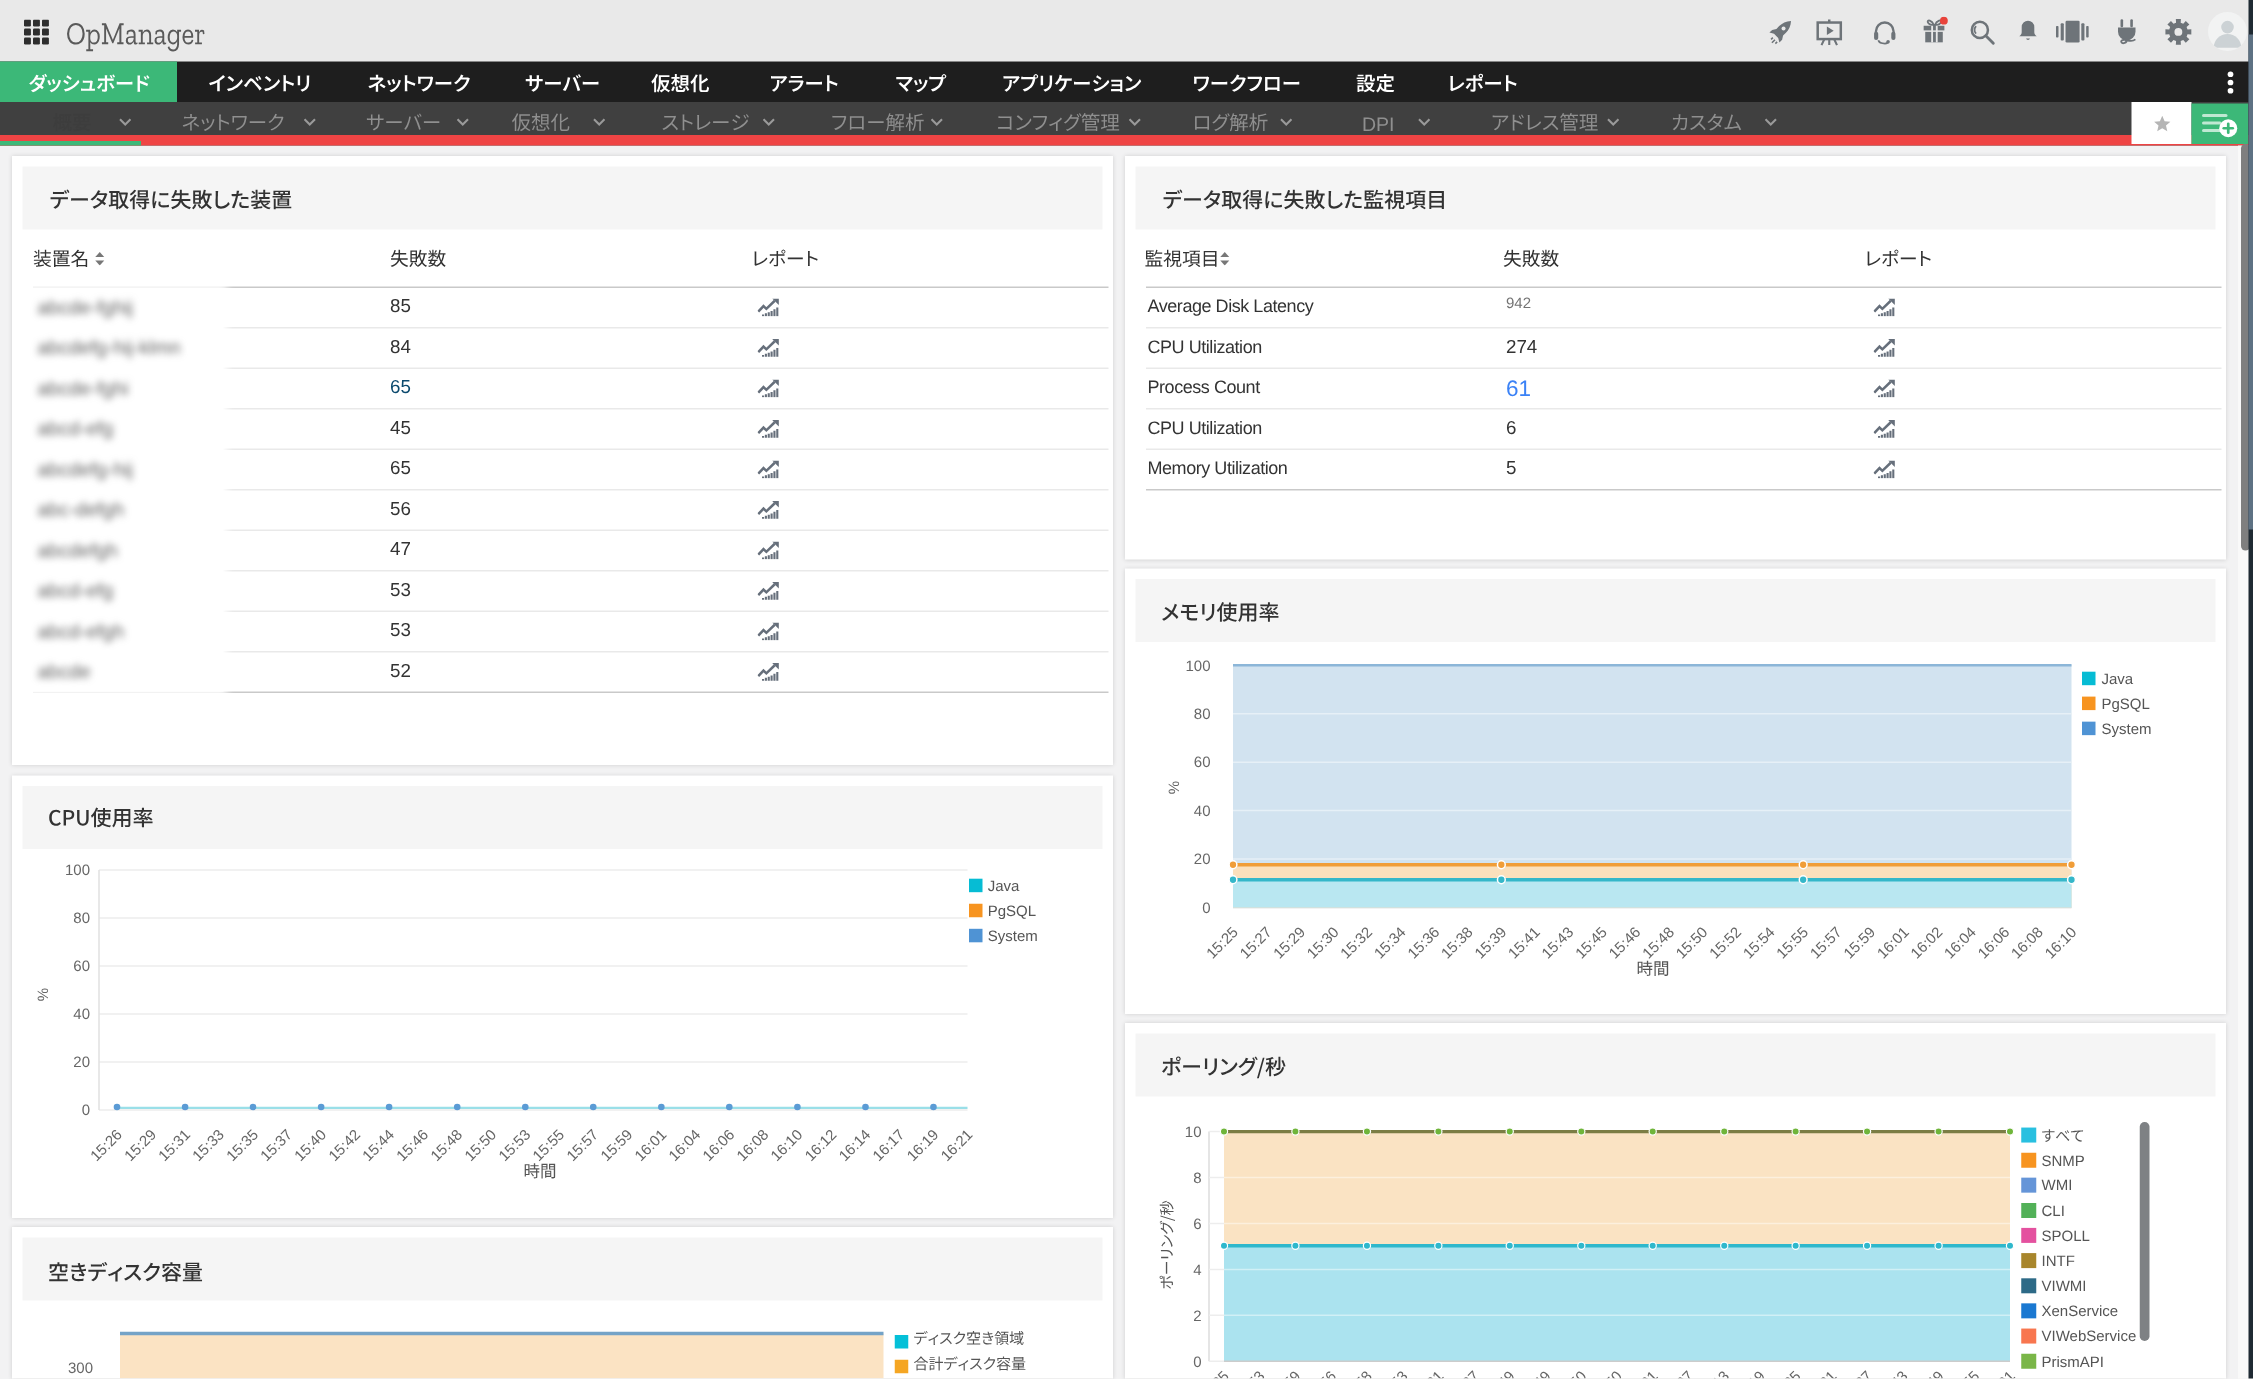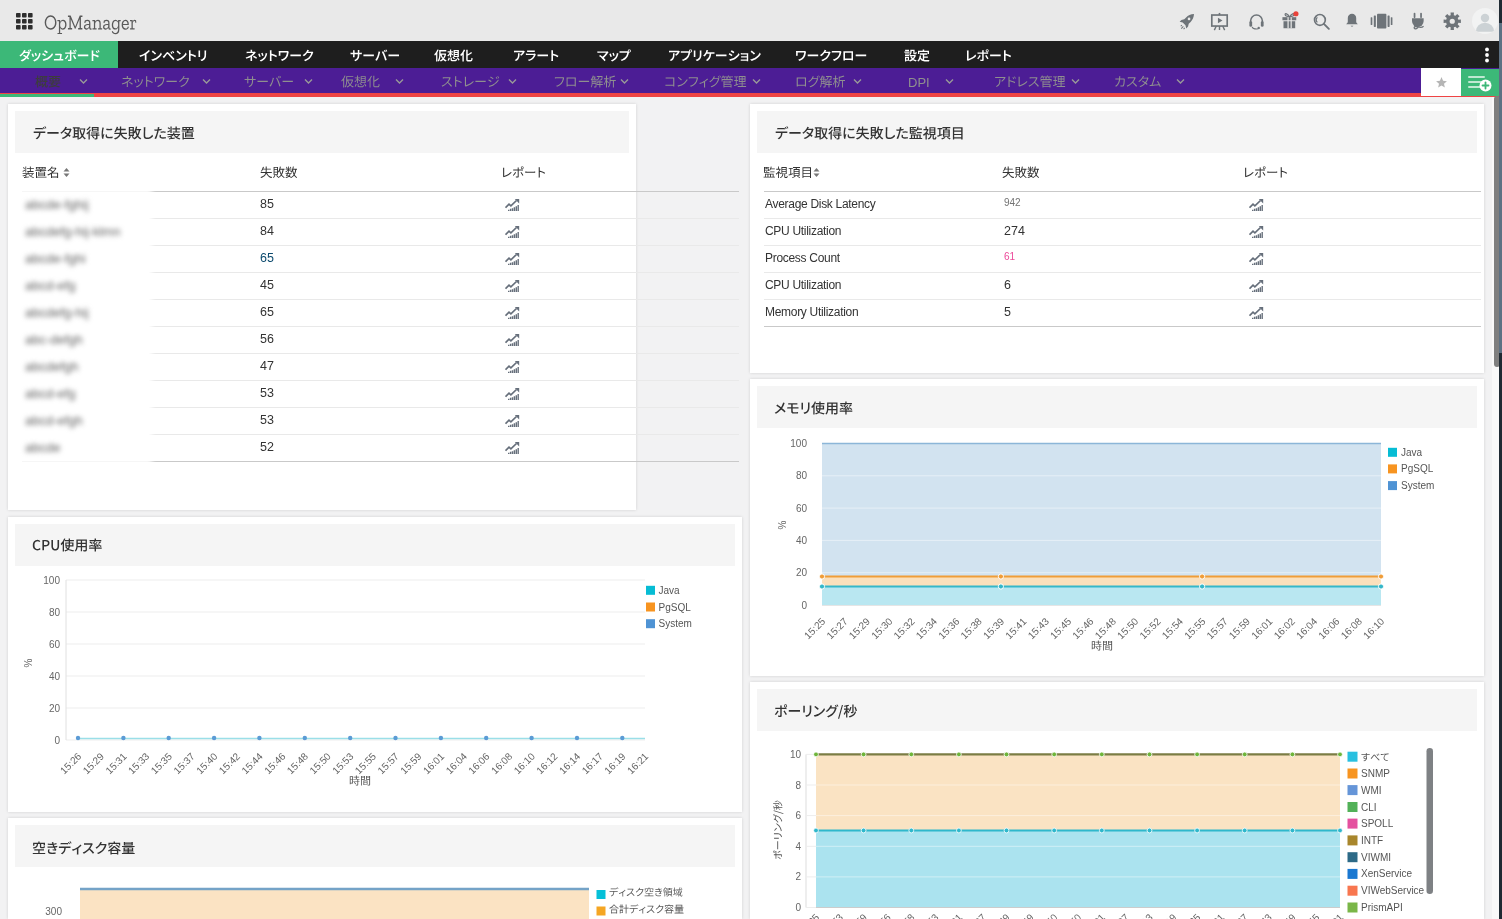--- a/index.html
+++ b/index.html
@@ -130,21 +130,21 @@
       </svg></div>
     <div style="position:absolute;left:964.6px;top:7.5px;line-height:0;"><svg width="46.8" height="13.0" viewBox="0 0 46.8 13.0" style="overflow:visible">
         <path transform="translate(0 11.4)" fill="#ffffff" d="M1.8 -0.5Q1.9 -0.7 2 -0.9Q2 -1.1 2 -1.3Q2 -1.5 2 -2Q2 -2.5 2 -3.2Q2 -3.9 2 -4.7Q2 -5.4 2 -6.2Q2 -6.9 2 -7.5Q2 -8.1 2 -8.4Q2 -8.7 2 -8.9Q1.9 -9.2 1.9 -9.4Q1.9 -9.7 1.9 -9.8H3.7Q3.6 -9.5 3.6 -9.1Q3.6 -8.8 3.6 -8.4Q3.6 -8.1 3.6 -7.7Q3.6 -7.2 3.6 -6.6Q3.6 -6 3.6 -5.4Q3.6 -4.8 3.6 -4.2Q3.6 -3.6 3.6 -3Q3.6 -2.5 3.6 -2.1Q3.6 -1.7 3.6 -1.5Q4.4 -1.7 5.3 -2.1Q6.3 -2.6 7.2 -3.1Q8.1 -3.7 8.9 -4.4Q9.7 -5.1 10.4 -5.8L11.2 -4.5Q9.9 -2.9 7.9 -1.8Q6 -0.6 3.6 0.1Q3.5 0.2 3.3 0.3Q3.1 0.3 2.9 0.5Z M21.5 -9.7Q21.5 -9.4 21.7 -9.2Q21.9 -9 22.2 -9Q22.5 -9 22.7 -9.2Q23 -9.4 23 -9.7Q23 -10 22.7 -10.2Q22.5 -10.5 22.2 -10.5Q21.9 -10.5 21.7 -10.2Q21.5 -10 21.5 -9.7ZM20.7 -9.7Q20.7 -10.1 20.9 -10.5Q21.1 -10.8 21.5 -11Q21.8 -11.2 22.2 -11.2Q22.6 -11.2 23 -11Q23.3 -10.8 23.5 -10.5Q23.7 -10.1 23.7 -9.7Q23.7 -9.3 23.5 -9Q23.3 -8.6 23 -8.4Q22.6 -8.2 22.2 -8.2Q21.8 -8.2 21.5 -8.4Q21.1 -8.6 20.9 -9Q20.7 -9.3 20.7 -9.7ZM18.8 -10.2Q18.8 -10.1 18.8 -9.9Q18.8 -9.7 18.7 -9.5Q18.7 -9.3 18.7 -9.1Q18.7 -8.7 18.7 -8.3Q18.7 -7.8 18.7 -7.4Q18.7 -6.9 18.7 -6.6Q18.7 -6.3 18.7 -5.8Q18.7 -5.3 18.7 -4.7Q18.7 -4.1 18.7 -3.5Q18.7 -2.9 18.7 -2.3Q18.7 -1.7 18.7 -1.2Q18.7 -0.7 18.7 -0.5Q18.7 0.1 18.4 0.4Q18.1 0.7 17.4 0.7Q17.1 0.7 16.8 0.7Q16.4 0.7 16.1 0.6Q15.7 0.6 15.4 0.6L15.3 -0.9Q15.7 -0.8 16.1 -0.7Q16.5 -0.7 16.7 -0.7Q17 -0.7 17.1 -0.8Q17.2 -0.9 17.2 -1.2Q17.2 -1.3 17.2 -1.7Q17.2 -2.1 17.2 -2.7Q17.2 -3.2 17.2 -3.8Q17.2 -4.5 17.2 -5Q17.2 -5.6 17.2 -6Q17.2 -6.4 17.2 -6.6Q17.2 -6.8 17.2 -7.2Q17.2 -7.7 17.2 -8.2Q17.2 -8.7 17.2 -9.1Q17.2 -9.4 17.2 -9.7Q17.1 -10 17.1 -10.2ZM12.6 -8.1Q12.9 -8.1 13.2 -8Q13.5 -8 13.8 -8Q14 -8 14.5 -8Q14.9 -8 15.6 -8Q16.3 -8 17 -8Q17.8 -8 18.6 -8Q19.4 -8 20 -8Q20.7 -8 21.2 -8Q21.7 -8 21.9 -8Q22.1 -8 22.5 -8Q22.8 -8 23.1 -8.1V-6.5Q22.8 -6.6 22.5 -6.6Q22.1 -6.6 21.9 -6.6Q21.7 -6.6 21.2 -6.6Q20.7 -6.6 20 -6.6Q19.4 -6.6 18.6 -6.6Q17.8 -6.6 17.1 -6.6Q16.3 -6.6 15.6 -6.6Q15 -6.6 14.5 -6.6Q14 -6.6 13.8 -6.6Q13.5 -6.6 13.2 -6.6Q12.9 -6.6 12.6 -6.5ZM15.8 -4.7Q15.6 -4.3 15.3 -3.8Q15 -3.3 14.6 -2.8Q14.3 -2.2 13.9 -1.8Q13.6 -1.4 13.3 -1.1L12.1 -1.9Q12.4 -2.3 12.7 -2.7Q13.1 -3.1 13.4 -3.5Q13.7 -4 14 -4.4Q14.3 -4.9 14.5 -5.3ZM21.4 -5.3Q21.6 -5 21.9 -4.6Q22.2 -4.2 22.5 -3.7Q22.9 -3.2 23.1 -2.7Q23.4 -2.3 23.6 -1.9L22.2 -1.2Q22 -1.6 21.8 -2.1Q21.5 -2.5 21.2 -3Q20.9 -3.5 20.6 -3.9Q20.3 -4.4 20.1 -4.7Z M25.1 -5.9Q25.3 -5.9 25.7 -5.9Q26 -5.9 26.4 -5.8Q26.8 -5.8 27.1 -5.8Q27.4 -5.8 27.9 -5.8Q28.4 -5.8 28.9 -5.8Q29.5 -5.8 30.1 -5.8Q30.8 -5.8 31.4 -5.8Q32 -5.8 32.5 -5.8Q33.1 -5.8 33.5 -5.8Q33.9 -5.8 34.2 -5.8Q34.6 -5.8 35 -5.9Q35.4 -5.9 35.7 -5.9V-4.1Q35.4 -4.1 35 -4.1Q34.6 -4.1 34.2 -4.1Q33.9 -4.1 33.5 -4.1Q33.1 -4.1 32.5 -4.1Q32 -4.1 31.4 -4.1Q30.7 -4.1 30.1 -4.1Q29.5 -4.1 28.9 -4.1Q28.4 -4.1 27.9 -4.1Q27.4 -4.1 27.1 -4.1Q26.6 -4.1 26 -4.1Q25.5 -4.1 25.1 -4.1Z M39 -1.2Q39 -1.4 39 -2Q39 -2.6 39 -3.3Q39 -4.1 39 -4.9Q39 -5.7 39 -6.5Q39 -7.3 39 -7.9Q39 -8.4 39 -8.7Q39 -9 39 -9.5Q39 -9.9 38.9 -10.2H40.7Q40.7 -9.9 40.6 -9.5Q40.6 -9.1 40.6 -8.7Q40.6 -8.3 40.6 -7.7Q40.6 -7 40.6 -6.3Q40.6 -5.5 40.6 -4.7Q40.6 -3.9 40.6 -3.2Q40.6 -2.5 40.6 -2Q40.6 -1.4 40.6 -1.2Q40.6 -1 40.6 -0.7Q40.6 -0.4 40.7 -0.1Q40.7 0.3 40.7 0.5H38.9Q39 0.2 39 -0.3Q39 -0.8 39 -1.2ZM40.3 -6.8Q40.9 -6.7 41.7 -6.4Q42.5 -6.1 43.3 -5.8Q44.1 -5.5 44.9 -5.2Q45.6 -4.9 46.1 -4.7L45.4 -3.1Q44.9 -3.4 44.2 -3.7Q43.5 -4 42.8 -4.3Q42.1 -4.5 41.5 -4.8Q40.8 -5 40.3 -5.2Z"></path>
       </svg></div>
     <svg class="abs" style="left:1484px;top:6px" width="6" height="16" viewBox="0 0 6 16">
       <circle cx="3" cy="2.5" r="1.9" fill="#fff"></circle>
       <circle cx="3" cy="8" r="1.9" fill="#fff"></circle>
       <circle cx="3" cy="13.5" r="1.9" fill="#fff"></circle>
     </svg>
   </div>
-<div class="abs" style="left:0;top:68px;width:1502px;height:29px;background:#4c1d95;border-bottom:4px solid #ef4444">
+<div class="abs" style="left:0;top:68px;width:1502px;height:29px;background:#404040;border-bottom:7px solid #ef4444">
     <div style="position:absolute;left:35.0px;top:7.0px;line-height:0;"><svg width="26.0" height="13.0" viewBox="0 0 26.0 13.0" style="overflow:visible">
         <path transform="translate(0 11.4)" fill="#3d3d3d" d="M8.2 -10.3H12.4V-9.2H8.2ZM8.1 -5.6H12.5V-4.5H8.1ZM8.7 -10H9.6V-5.1H8.7ZM5 -8H7.4V-7H5ZM6.4 -3.7 7.4 -4Q7.6 -3.5 7.8 -3Q8.1 -2.4 8.2 -1.9Q8.4 -1.4 8.5 -1L7.5 -0.6Q7.4 -1 7.3 -1.5Q7.1 -2.1 6.9 -2.6Q6.6 -3.2 6.4 -3.7ZM5 -10.3H7.9V-4.6H5V-5.6H6.9V-9.3H5ZM3.8 -1.2Q4.5 -1.5 5.5 -1.8Q6.5 -2.1 7.6 -2.4L7.7 -1.5Q6.8 -1.1 5.9 -0.8Q5 -0.4 4.2 -0.1ZM4.6 -10.3H5.6V-1.2L4.6 -1ZM0.6 -8.3H4.3V-7.2H0.6ZM2.1 -11H3.2V1.1H2.1ZM2.1 -7.5 2.8 -7.3Q2.7 -6.5 2.5 -5.7Q2.3 -4.8 2.1 -4Q1.8 -3.2 1.5 -2.5Q1.2 -1.8 0.9 -1.3Q0.8 -1.5 0.6 -1.8Q0.4 -2.1 0.3 -2.3Q0.6 -2.8 0.9 -3.4Q1.1 -4 1.4 -4.7Q1.6 -5.4 1.8 -6.1Q2 -6.9 2.1 -7.5ZM3.2 -6.2Q3.3 -6.1 3.5 -5.9Q3.7 -5.7 4 -5.4Q4.2 -5.1 4.4 -4.9Q4.6 -4.7 4.7 -4.6L4 -3.5Q3.9 -3.7 3.7 -4Q3.6 -4.3 3.4 -4.6Q3.2 -4.9 3 -5.2Q2.8 -5.5 2.7 -5.6ZM10.5 -9.7H11.5V-8.1Q11.5 -7.3 11.4 -6.4Q11.4 -5.5 11.2 -4.5Q10.9 -3.6 10.5 -2.6Q10 -1.6 9.3 -0.7Q8.5 0.3 7.4 1.1Q7.3 1 7.1 0.8Q7 0.7 6.8 0.6Q6.7 0.4 6.6 0.3Q7.7 -0.4 8.4 -1.3Q9.1 -2.1 9.5 -3Q10 -3.9 10.2 -4.8Q10.4 -5.7 10.4 -6.6Q10.5 -7.4 10.5 -8.1ZM10.1 -4.3H11.1V-0.3Q11.1 -0.3 11.1 -0.2Q11.1 -0.1 11.1 -0.1Q11.2 -0 11.3 -0Q11.4 -0 11.4 -0Q11.5 -0 11.6 -0Q11.6 -0 11.7 -0.1Q11.8 -0.1 11.8 -0.1Q11.8 -0.1 11.8 -0.2Q11.9 -0.3 11.9 -0.4Q11.9 -0.6 11.9 -1Q11.9 -1.3 11.9 -1.8Q12.1 -1.7 12.3 -1.6Q12.5 -1.4 12.7 -1.4Q12.7 -0.9 12.7 -0.4Q12.6 0.1 12.6 0.3Q12.5 0.6 12.2 0.8Q12 1 11.6 1Q11.5 1 11.3 1Q11.1 1 11 1Q10.8 1 10.6 0.9Q10.4 0.9 10.3 0.7Q10.2 0.6 10.1 0.4Q10.1 0.2 10.1 -0.3Z M13.6 -3.9H25.4V-2.9H13.6ZM13.8 -10.5H25.1V-9.4H13.8ZM18 -5.2 19.2 -4.9Q18.8 -4.2 18.3 -3.5Q17.8 -2.7 17.3 -2Q16.8 -1.3 16.4 -0.8L15.2 -1.2Q15.6 -1.7 16.1 -2.4Q16.6 -3.1 17.1 -3.8Q17.6 -4.6 18 -5.2ZM21.8 -3.5 23 -3.2Q22.6 -2.1 21.8 -1.3Q21.1 -0.6 20 -0.1Q18.9 0.4 17.5 0.7Q16.1 1 14.2 1.1Q14.2 0.8 14.1 0.5Q13.9 0.2 13.8 0Q16 -0.1 17.7 -0.4Q19.3 -0.8 20.3 -1.5Q21.3 -2.3 21.8 -3.5ZM16 -1.2 16.6 -2.1Q18.2 -1.8 19.7 -1.4Q21.3 -1 22.7 -0.6Q24 -0.2 25 0.1L24.3 1.1Q23.3 0.7 22 0.3Q20.7 -0.1 19.1 -0.5Q17.6 -0.9 16 -1.2ZM17.3 -10H18.5V-5.5H17.3ZM20.3 -10H21.5V-5.5H20.3ZM15.6 -7.4V-5.9H23.4V-7.4ZM14.5 -8.4H24.6V-4.9H14.5Z"></path>
       </svg></div>
     <div style="position:absolute;left:120.6px;top:7.0px;line-height:0;"><svg width="68.7" height="13.0" viewBox="0 0 68.7 13.0" style="overflow:visible">
         <path transform="translate(0 11.4)" fill="#8f8f8f" d="M6.9 -10.4Q6.9 -10.2 6.9 -9.9Q6.9 -9.5 6.9 -9.3Q6.9 -9.1 6.9 -8.9Q6.9 -8.6 6.9 -8.4Q6.9 -8.1 6.9 -8H5.8Q5.8 -8.1 5.8 -8.4Q5.8 -8.6 5.8 -8.8Q5.8 -9.1 5.8 -9.3Q5.8 -9.5 5.8 -9.9Q5.8 -10.2 5.7 -10.4ZM10.5 -7.9Q10.3 -7.7 10.1 -7.5Q9.9 -7.3 9.8 -7.1Q9.4 -6.7 9 -6.2Q8.5 -5.7 7.9 -5.2Q7.4 -4.7 6.7 -4.3Q6 -3.8 5.2 -3.4Q4.4 -3 3.5 -2.6Q2.5 -2.3 1.4 -1.9L0.8 -2.9Q2.6 -3.3 3.9 -3.9Q5.2 -4.5 6 -5.1Q6.6 -5.5 7.1 -5.9Q7.7 -6.3 8.1 -6.7Q8.5 -7.2 8.7 -7.5Q8.5 -7.5 8.1 -7.5Q7.7 -7.5 7.1 -7.5Q6.6 -7.5 6 -7.5Q5.4 -7.5 4.8 -7.5Q4.2 -7.5 3.8 -7.5Q3.4 -7.5 3.3 -7.5Q3.1 -7.5 2.8 -7.5Q2.5 -7.4 2.2 -7.4Q1.9 -7.4 1.7 -7.4V-8.5Q2 -8.5 2.5 -8.5Q2.9 -8.4 3.3 -8.4Q3.4 -8.4 3.8 -8.4Q4.3 -8.4 4.8 -8.4Q5.4 -8.4 6.1 -8.4Q6.7 -8.4 7.3 -8.4Q7.9 -8.4 8.4 -8.4Q8.8 -8.4 9 -8.4Q9.2 -8.4 9.5 -8.5Q9.7 -8.5 9.8 -8.5ZM6.8 -4.9Q6.8 -4.5 6.8 -4Q6.8 -3.4 6.8 -2.9Q6.8 -2.3 6.8 -1.8Q6.8 -1.3 6.8 -0.9Q6.8 -0.7 6.8 -0.4Q6.8 -0.1 6.9 0.1Q6.9 0.4 6.9 0.6H5.7Q5.7 0.4 5.8 0.1Q5.8 -0.1 5.8 -0.4Q5.8 -0.7 5.8 -0.9Q5.8 -1.3 5.8 -1.7Q5.8 -2.2 5.8 -2.7Q5.8 -3.2 5.8 -3.7Q5.8 -4.1 5.8 -4.4ZM11.1 -1.7Q10.6 -2.2 10.1 -2.5Q9.6 -2.8 9.1 -3.1Q8.6 -3.4 8 -3.7L8.7 -4.5Q9.3 -4.2 9.8 -3.9Q10.2 -3.6 10.7 -3.3Q11.2 -3 11.8 -2.6Z M17.3 -7.5Q17.4 -7.3 17.6 -6.9Q17.7 -6.5 17.9 -6.1Q18 -5.7 18.1 -5.3Q18.3 -4.9 18.3 -4.7L17.4 -4.3Q17.3 -4.6 17.2 -4.9Q17.1 -5.3 16.9 -5.8Q16.8 -6.2 16.6 -6.6Q16.5 -6.9 16.4 -7.2ZM22 -6.8Q22 -6.6 21.9 -6.4Q21.9 -6.2 21.8 -6.1Q21.6 -5 21.1 -4Q20.7 -3 20 -2.1Q19.1 -1 18 -0.2Q16.8 0.6 15.7 1L14.9 0.1Q15.6 -0.1 16.4 -0.5Q17.2 -0.9 17.9 -1.5Q18.6 -2 19.1 -2.7Q19.6 -3.2 19.9 -3.9Q20.3 -4.7 20.6 -5.5Q20.8 -6.3 20.9 -7.1ZM14.3 -6.8Q14.4 -6.6 14.6 -6.2Q14.7 -5.9 14.9 -5.4Q15.1 -5 15.2 -4.6Q15.4 -4.2 15.5 -3.9L14.5 -3.5Q14.4 -3.8 14.3 -4.2Q14.1 -4.6 13.9 -5.1Q13.8 -5.5 13.6 -5.9Q13.4 -6.3 13.3 -6.5Z M25.1 -1.1Q25.1 -1.3 25.1 -1.9Q25.1 -2.4 25.1 -3.2Q25.1 -3.9 25.1 -4.8Q25.1 -5.6 25.1 -6.4Q25.1 -7.2 25.1 -7.8Q25.1 -8.4 25.1 -8.7Q25.1 -9 25.1 -9.4Q25.1 -9.8 25 -10.1H26.3Q26.3 -9.8 26.3 -9.4Q26.2 -9 26.2 -8.7Q26.2 -8.2 26.2 -7.5Q26.2 -6.8 26.2 -6Q26.2 -5.2 26.2 -4.4Q26.2 -3.6 26.2 -2.9Q26.2 -2.3 26.2 -1.8Q26.2 -1.3 26.2 -1.1Q26.2 -0.9 26.2 -0.7Q26.2 -0.4 26.3 -0.1Q26.3 0.2 26.3 0.4H25.1Q25.1 0.1 25.1 -0.4Q25.1 -0.8 25.1 -1.1ZM26 -6.7Q26.6 -6.5 27.4 -6.2Q28.2 -5.9 29 -5.6Q29.8 -5.3 30.5 -5Q31.2 -4.7 31.8 -4.4L31.3 -3.3Q30.8 -3.6 30.1 -4Q29.4 -4.3 28.6 -4.6Q27.9 -4.9 27.2 -5.1Q26.5 -5.3 26 -5.5Z M43.6 -8.7Q43.6 -8.6 43.5 -8.5Q43.5 -8.4 43.5 -8.2Q43.4 -8.1 43.4 -8.1Q43.3 -7.3 43.1 -6.5Q43 -5.6 42.7 -4.8Q42.4 -3.9 42 -3.2Q41.2 -2 39.9 -1Q38.6 -0.1 37 0.5L36.2 -0.4Q37.1 -0.7 38 -1.2Q38.9 -1.6 39.7 -2.3Q40.5 -2.9 41 -3.7Q41.4 -4.3 41.6 -5Q41.9 -5.8 42 -6.5Q42.2 -7.3 42.2 -8.1Q42.1 -8.1 41.7 -8.1Q41.2 -8.1 40.6 -8.1Q40.1 -8.1 39.4 -8.1Q38.7 -8.1 38 -8.1Q37.4 -8.1 36.8 -8.1Q36.1 -8.1 35.7 -8.1Q35.2 -8.1 35 -8.1Q35 -8 35 -7.7Q35 -7.5 35 -7.1Q35 -6.8 35 -6.5Q35 -6.1 35 -5.9Q35 -5.6 35 -5.5Q35 -5.4 35.1 -5.1Q35.1 -4.9 35.1 -4.7H33.9Q33.9 -4.9 33.9 -5.1Q34 -5.3 34 -5.5Q34 -5.7 34 -6Q34 -6.4 34 -6.8Q34 -7.3 34 -7.7Q34 -8.1 34 -8.3Q34 -8.5 33.9 -8.7Q33.9 -8.9 33.9 -9.1Q34.2 -9.1 34.5 -9.1Q34.9 -9.1 35.3 -9.1Q35.4 -9.1 35.8 -9.1Q36.1 -9.1 36.7 -9.1Q37.2 -9.1 37.9 -9.1Q38.5 -9.1 39.2 -9.1Q39.8 -9.1 40.4 -9.1Q41 -9.1 41.4 -9.1Q41.8 -9.1 42 -9.1Q42.2 -9.1 42.4 -9.1Q42.6 -9.1 42.8 -9.2Z M45.5 -5.6Q45.7 -5.6 46 -5.6Q46.3 -5.6 46.6 -5.6Q47 -5.6 47.3 -5.6Q47.5 -5.6 48 -5.6Q48.4 -5.6 49 -5.6Q49.6 -5.6 50.2 -5.6Q50.9 -5.6 51.5 -5.6Q52.2 -5.6 52.8 -5.6Q53.4 -5.6 53.8 -5.6Q54.2 -5.6 54.4 -5.6Q54.9 -5.6 55.3 -5.6Q55.6 -5.6 55.8 -5.6V-4.4Q55.6 -4.4 55.3 -4.4Q54.9 -4.4 54.4 -4.4Q54.2 -4.4 53.8 -4.4Q53.4 -4.4 52.8 -4.4Q52.2 -4.4 51.5 -4.4Q50.9 -4.4 50.2 -4.4Q49.6 -4.4 49 -4.4Q48.4 -4.4 48 -4.4Q47.5 -4.4 47.3 -4.4Q46.8 -4.4 46.3 -4.4Q45.8 -4.4 45.5 -4.4Z M68 -8.1Q67.9 -8 67.9 -7.8Q67.8 -7.6 67.7 -7.4Q67.6 -6.8 67.2 -6Q66.9 -5.2 66.5 -4.5Q66 -3.7 65.4 -3Q64.5 -1.9 63.3 -1Q62.1 -0.1 60.2 0.6L59.3 -0.3Q60.5 -0.6 61.4 -1.1Q62.4 -1.6 63.2 -2.2Q63.9 -2.8 64.5 -3.5Q65 -4.1 65.4 -4.9Q65.8 -5.6 66.1 -6.3Q66.4 -7 66.6 -7.6H61.8L62.2 -8.5Q62.3 -8.5 62.8 -8.5Q63.2 -8.5 63.7 -8.5Q64.3 -8.5 64.8 -8.5Q65.4 -8.5 65.8 -8.5Q66.2 -8.5 66.3 -8.5Q66.6 -8.5 66.8 -8.6Q67 -8.6 67.2 -8.7ZM63.7 -10.1Q63.5 -9.8 63.4 -9.5Q63.2 -9.3 63.1 -9.1Q62.7 -8.4 62.1 -7.5Q61.5 -6.7 60.7 -5.9Q59.9 -5.1 58.9 -4.4L58 -5.1Q58.8 -5.6 59.5 -6.1Q60.2 -6.7 60.7 -7.3Q61.2 -7.9 61.5 -8.5Q61.9 -9 62.1 -9.5Q62.2 -9.6 62.3 -9.9Q62.4 -10.2 62.5 -10.5Z"></path>
       </svg></div>
     <div style="position:absolute;left:243.9px;top:7.0px;line-height:0;"><svg width="50.2" height="13.0" viewBox="0 0 50.2 13.0" style="overflow:visible">
         <path transform="translate(0 11.4)" fill="#8f8f8f" d="M9.1 -6Q9.1 -4.7 8.9 -3.7Q8.7 -2.7 8.3 -1.9Q7.9 -1.1 7.2 -0.5Q6.5 0.1 5.3 0.6L4.5 -0.2Q5.4 -0.6 6 -1Q6.7 -1.4 7.1 -2Q7.6 -2.7 7.8 -3.6Q8 -4.5 8 -5.9V-9Q8 -9.4 8 -9.7Q8 -10 8 -10.1H9.1Q9.1 -10 9.1 -9.7Q9.1 -9.4 9.1 -9ZM4.4 -10Q4.4 -9.9 4.3 -9.7Q4.3 -9.4 4.3 -9.1V-4.3Q4.3 -4.1 4.3 -3.8Q4.3 -3.6 4.4 -3.4Q4.4 -3.2 4.4 -3.1H3.2Q3.2 -3.2 3.2 -3.4Q3.3 -3.6 3.3 -3.8Q3.3 -4.1 3.3 -4.3V-9.1Q3.3 -9.3 3.3 -9.6Q3.3 -9.8 3.2 -10ZM0.6 -7.5Q0.6 -7.5 0.8 -7.5Q1 -7.5 1.3 -7.4Q1.6 -7.4 1.9 -7.4H10.5Q10.9 -7.4 11.2 -7.4Q11.5 -7.5 11.7 -7.5V-6.4Q11.6 -6.4 11.3 -6.4Q10.9 -6.4 10.5 -6.4H1.9Q1.6 -6.4 1.3 -6.4Q1.1 -6.4 0.9 -6.4Q0.7 -6.4 0.6 -6.4Z M13.5 -5.6Q13.7 -5.6 14 -5.6Q14.3 -5.6 14.6 -5.6Q14.9 -5.6 15.3 -5.6Q15.5 -5.6 15.9 -5.6Q16.4 -5.6 17 -5.6Q17.5 -5.6 18.2 -5.6Q18.9 -5.6 19.5 -5.6Q20.2 -5.6 20.8 -5.6Q21.4 -5.6 21.8 -5.6Q22.2 -5.6 22.4 -5.6Q22.9 -5.6 23.3 -5.6Q23.6 -5.6 23.8 -5.6V-4.4Q23.6 -4.4 23.3 -4.4Q22.9 -4.4 22.4 -4.4Q22.2 -4.4 21.8 -4.4Q21.3 -4.4 20.8 -4.4Q20.2 -4.4 19.5 -4.4Q18.9 -4.4 18.2 -4.4Q17.6 -4.4 17 -4.4Q16.4 -4.4 15.9 -4.4Q15.5 -4.4 15.3 -4.4Q14.8 -4.4 14.3 -4.4Q13.8 -4.4 13.5 -4.4Z M34.6 -10.1Q34.8 -9.9 35 -9.6Q35.2 -9.3 35.4 -8.9Q35.5 -8.6 35.7 -8.4L35 -8Q34.8 -8.4 34.5 -8.9Q34.2 -9.5 33.9 -9.8ZM36 -10.7Q36.2 -10.4 36.4 -10.1Q36.6 -9.8 36.8 -9.4Q37 -9.1 37.1 -8.9L36.4 -8.6Q36.2 -9 35.9 -9.5Q35.6 -10 35.4 -10.4ZM27.5 -3.9Q27.7 -4.4 27.9 -5Q28.1 -5.6 28.3 -6.3Q28.5 -6.9 28.6 -7.5Q28.7 -8.2 28.8 -8.7L29.9 -8.5Q29.9 -8.3 29.8 -8.2Q29.8 -8 29.8 -7.9Q29.7 -7.7 29.7 -7.5Q29.6 -7.2 29.5 -6.8Q29.4 -6.3 29.2 -5.7Q29.1 -5.1 28.9 -4.6Q28.7 -4 28.5 -3.5Q28.3 -2.9 28 -2.3Q27.7 -1.6 27.3 -1Q27 -0.4 26.6 0.1L25.5 -0.4Q26.1 -1.2 26.6 -2.1Q27.2 -3.1 27.5 -3.9ZM33.9 -4.4Q33.7 -4.9 33.5 -5.5Q33.2 -6 33 -6.6Q32.7 -7.2 32.5 -7.7Q32.2 -8.2 32 -8.5L33.1 -8.9Q33.3 -8.5 33.5 -8Q33.7 -7.5 34 -7Q34.3 -6.4 34.5 -5.8Q34.8 -5.3 35 -4.8Q35.2 -4.3 35.4 -3.7Q35.6 -3.1 35.8 -2.5Q36 -1.9 36.2 -1.3Q36.4 -0.7 36.5 -0.3L35.4 0.1Q35.2 -0.6 35 -1.4Q34.7 -2.1 34.4 -2.9Q34.2 -3.7 33.9 -4.4Z M38.6 -5.6Q38.8 -5.6 39.1 -5.6Q39.4 -5.6 39.7 -5.6Q40 -5.6 40.4 -5.6Q40.6 -5.6 41 -5.6Q41.5 -5.6 42.1 -5.6Q42.6 -5.6 43.3 -5.6Q44 -5.6 44.6 -5.6Q45.3 -5.6 45.9 -5.6Q46.4 -5.6 46.9 -5.6Q47.3 -5.6 47.5 -5.6Q48 -5.6 48.4 -5.6Q48.7 -5.6 48.9 -5.6V-4.4Q48.7 -4.4 48.3 -4.4Q48 -4.4 47.5 -4.4Q47.3 -4.4 46.9 -4.4Q46.4 -4.4 45.9 -4.4Q45.3 -4.4 44.6 -4.4Q44 -4.4 43.3 -4.4Q42.6 -4.4 42.1 -4.4Q41.5 -4.4 41 -4.4Q40.6 -4.4 40.4 -4.4Q39.9 -4.4 39.4 -4.4Q38.9 -4.4 38.6 -4.4Z"></path>
       </svg></div>
     <div style="position:absolute;left:340.5px;top:7.0px;line-height:0;"><svg width="39.0" height="13.0" viewBox="0 0 39.0 13.0" style="overflow:visible">
@@ -219,21 +219,21 @@
           <line x1="17.5" y1="8.5" x2="17.5" y2="14.5"></line>
         </g>
       </svg>
     </div>
     <div class="abs" style="left:0;top:26px;width:94px;height:3px;background:#3cb878"></div>
   </div>
 <div class="abs" style="left:1492px;top:97px;width:10px;height:822px;background:#f9f9f9"></div>
 <div class="abs" style="left:1493.5px;top:96px;width:6px;height:271px;border-radius:3px;background:#7f7f7f"></div>
 <div class="abs" style="left:1499.3px;top:0;width:2.7px;height:919px;background:#1f2a33"></div>
 <div class="abs" style="left:1499.3px;top:23px;width:2.7px;height:330px;background:#5d7183"></div>
-<div class="card" style="left:8px;top:104px;width:628px;height:406px">
+<div class="card" style="left:8px;top:104px;width:734px;height:406px">
     <div class="band"></div>
     <div style="position:absolute;left:25.0px;top:22.0px;line-height:0;"><svg width="161.8" height="14.0" viewBox="0 0 161.8 14.0" style="overflow:visible">
         <path transform="translate(0 12.3)" fill="#333333" d="M2.3 -10.4Q2.6 -10.3 3 -10.3Q3.3 -10.3 3.7 -10.3Q3.9 -10.3 4.4 -10.3Q4.9 -10.3 5.5 -10.3Q6.1 -10.3 6.7 -10.3Q7.2 -10.3 7.7 -10.3Q8.2 -10.3 8.4 -10.3Q8.7 -10.3 9.1 -10.3Q9.5 -10.3 9.8 -10.4V-8.9Q9.5 -9 9.1 -9Q8.7 -9 8.4 -9Q8.2 -9 7.7 -9Q7.2 -9 6.7 -9Q6.1 -9 5.5 -9Q4.9 -9 4.4 -9Q3.9 -9 3.7 -9Q3.3 -9 3 -9Q2.6 -9 2.3 -8.9ZM0.7 -6.8Q1 -6.8 1.3 -6.8Q1.6 -6.8 1.9 -6.8Q2.1 -6.8 2.7 -6.8Q3.2 -6.8 4 -6.8Q4.8 -6.8 5.7 -6.8Q6.5 -6.8 7.4 -6.8Q8.3 -6.8 9.1 -6.8Q9.9 -6.8 10.4 -6.8Q10.9 -6.8 11.1 -6.8Q11.3 -6.8 11.7 -6.8Q12 -6.8 12.3 -6.8V-5.4Q12 -5.4 11.7 -5.4Q11.4 -5.4 11.1 -5.4Q10.9 -5.4 10.4 -5.4Q9.9 -5.4 9.1 -5.4Q8.3 -5.4 7.4 -5.4Q6.5 -5.4 5.7 -5.4Q4.8 -5.4 4 -5.4Q3.2 -5.4 2.7 -5.4Q2.1 -5.4 1.9 -5.4Q1.6 -5.4 1.3 -5.4Q1 -5.4 0.7 -5.4ZM7.5 -6.1Q7.5 -4.8 7.3 -3.7Q7.1 -2.6 6.6 -1.7Q6.4 -1.2 6 -0.7Q5.5 -0.3 5 0.2Q4.5 0.6 3.9 0.9L2.6 -0Q3.3 -0.3 4 -0.9Q4.7 -1.5 5.2 -2.1Q5.7 -2.9 5.8 -3.9Q6 -4.9 6 -6.1ZM10.6 -11.4Q10.8 -11.2 11 -10.8Q11.2 -10.5 11.4 -10.1Q11.6 -9.8 11.7 -9.5L10.8 -9.1Q10.6 -9.6 10.3 -10.1Q10 -10.7 9.7 -11.1ZM12.2 -12Q12.4 -11.8 12.6 -11.4Q12.8 -11.1 13 -10.7Q13.2 -10.4 13.3 -10.1L12.4 -9.7Q12.2 -10.2 11.9 -10.7Q11.6 -11.3 11.3 -11.7Z M14.4 -6.2Q14.6 -6.2 14.9 -6.2Q15.3 -6.2 15.7 -6.2Q16.1 -6.2 16.5 -6.2Q16.7 -6.2 17.2 -6.2Q17.7 -6.2 18.3 -6.2Q19 -6.2 19.6 -6.2Q20.3 -6.2 21 -6.2Q21.7 -6.2 22.3 -6.2Q22.9 -6.2 23.4 -6.2Q23.8 -6.2 24.1 -6.2Q24.6 -6.2 25 -6.2Q25.4 -6.2 25.6 -6.2V-4.5Q25.4 -4.5 25 -4.6Q24.5 -4.6 24.1 -4.6Q23.8 -4.6 23.4 -4.6Q22.9 -4.6 22.3 -4.6Q21.7 -4.6 21 -4.6Q20.3 -4.6 19.6 -4.6Q19 -4.6 18.3 -4.6Q17.7 -4.6 17.2 -4.6Q16.7 -4.6 16.5 -4.6Q15.9 -4.6 15.3 -4.6Q14.7 -4.5 14.4 -4.5Z M32.1 -6.5Q32.8 -6.1 33.6 -5.6Q34.3 -5.1 35.1 -4.6Q35.8 -4.1 36.5 -3.6Q37.2 -3.1 37.7 -2.7L36.6 -1.4Q36.2 -1.9 35.5 -2.4Q34.8 -2.9 34.1 -3.5Q33.3 -4.1 32.6 -4.6Q31.8 -5.1 31.2 -5.5ZM38.6 -9Q38.5 -8.8 38.4 -8.5Q38.3 -8.3 38.2 -8.1Q38 -7.4 37.7 -6.6Q37.3 -5.8 36.8 -5Q36.3 -4.1 35.7 -3.4Q34.7 -2.2 33.3 -1.1Q31.9 -0 29.9 0.8L28.7 -0.4Q30 -0.8 31.1 -1.4Q32.2 -2 33 -2.7Q33.8 -3.4 34.5 -4.1Q35 -4.7 35.4 -5.5Q35.9 -6.2 36.2 -6.9Q36.5 -7.7 36.6 -8.3H31.7L32.2 -9.5H36.4Q36.7 -9.5 37 -9.5Q37.3 -9.6 37.5 -9.7ZM34 -11Q33.7 -10.7 33.5 -10.4Q33.3 -10 33.2 -9.8Q32.8 -9 32.1 -8.1Q31.4 -7.1 30.5 -6.2Q29.6 -5.3 28.5 -4.6L27.3 -5.5Q28.6 -6.3 29.4 -7.1Q30.3 -8 30.9 -8.8Q31.5 -9.7 31.8 -10.3Q32 -10.5 32.1 -10.9Q32.3 -11.2 32.4 -11.5Z M46.3 -9.9H51.3V-8.7H46.3ZM39.8 -11H46.7V-9.7H39.8ZM41.5 -8.1H45V-6.9H41.5ZM41.5 -5.2H45V-4H41.5ZM51 -9.9H51.2L51.4 -10L52.3 -9.8Q52 -7 51.2 -4.9Q50.5 -2.8 49.3 -1.3Q48.1 0.1 46.6 1Q46.4 0.8 46.2 0.4Q45.9 0.1 45.7 -0.1Q47.1 -0.8 48.2 -2.1Q49.3 -3.5 50 -5.4Q50.7 -7.3 51 -9.6ZM47.8 -8.6Q48.1 -6.7 48.8 -5Q49.5 -3.3 50.5 -2.1Q51.5 -0.8 52.9 -0Q52.7 0.1 52.5 0.3Q52.4 0.5 52.2 0.7Q52 0.9 51.9 1.1Q50.4 0.2 49.4 -1.2Q48.3 -2.6 47.6 -4.4Q46.9 -6.2 46.5 -8.4ZM40.8 -10.5H42.1V-1.4H40.8ZM44.5 -10.5H45.8V1.2H44.5ZM39.5 -1.8Q40.2 -1.9 41.1 -2Q41.9 -2.1 43 -2.3Q44 -2.4 45 -2.6L45 -1.3Q43.6 -1.1 42.2 -0.9Q40.8 -0.7 39.7 -0.5Z M60.1 -8.6V-7.6H64.3V-8.6ZM60.1 -10.4V-9.5H64.3V-10.4ZM58.8 -11.4H65.6V-6.7H58.8ZM58 -5.9H66.2V-4.7H58ZM57.7 -3.7H66.5V-2.6H57.7ZM63.1 -4.9H64.5V-0.2Q64.5 0.3 64.3 0.6Q64.2 0.8 63.9 1Q63.5 1.1 63 1.2Q62.5 1.2 61.7 1.2Q61.7 0.9 61.5 0.6Q61.4 0.2 61.3 -0Q61.8 0 62.3 0Q62.7 0 62.9 0Q63 -0 63.1 -0.1Q63.1 -0.1 63.1 -0.2ZM58.8 -1.9 59.7 -2.5Q60.2 -2.1 60.7 -1.5Q61.2 -1 61.5 -0.6L60.5 0.1Q60.3 -0.2 60 -0.5Q59.7 -0.8 59.4 -1.2Q59.1 -1.6 58.8 -1.9ZM56.8 -8.7 58 -8.2Q57.5 -7.4 56.8 -6.5Q56.2 -5.7 55.5 -5Q54.7 -4.2 54 -3.7Q54 -3.8 53.9 -4.1Q53.8 -4.3 53.6 -4.6Q53.5 -4.8 53.4 -5Q54 -5.4 54.6 -6Q55.3 -6.6 55.9 -7.3Q56.4 -8 56.8 -8.7ZM56.5 -11.8 57.8 -11.3Q57.4 -10.7 56.8 -10Q56.2 -9.4 55.5 -8.8Q54.9 -8.3 54.2 -7.9Q54.2 -8 54.1 -8.2Q53.9 -8.4 53.8 -8.6Q53.7 -8.8 53.6 -9Q54.1 -9.3 54.7 -9.8Q55.3 -10.3 55.7 -10.8Q56.2 -11.3 56.5 -11.8ZM55.5 -6 56.8 -7.2 56.8 -7.2V1.2H55.5Z M73.3 -9.6Q73.9 -9.5 74.7 -9.5Q75.5 -9.4 76.3 -9.4Q77.1 -9.4 77.9 -9.5Q78.7 -9.5 79.2 -9.6V-8.2Q78.6 -8.1 77.8 -8.1Q77.1 -8.1 76.3 -8.1Q75.5 -8.1 74.7 -8.1Q73.9 -8.1 73.3 -8.2ZM74.1 -3.8Q74 -3.4 74 -3.1Q73.9 -2.8 73.9 -2.5Q73.9 -2.3 74 -2.1Q74.1 -1.9 74.4 -1.7Q74.6 -1.6 75.1 -1.5Q75.5 -1.4 76.1 -1.4Q77.1 -1.4 77.9 -1.5Q78.7 -1.6 79.6 -1.8L79.6 -0.3Q79 -0.1 78.1 -0.1Q77.2 0 76.1 0Q74.3 0 73.5 -0.6Q72.6 -1.2 72.6 -2.2Q72.6 -2.5 72.7 -3Q72.7 -3.4 72.8 -3.9ZM70.9 -10.6Q70.8 -10.5 70.8 -10.3Q70.7 -10.1 70.7 -9.9Q70.6 -9.7 70.6 -9.5Q70.5 -9.2 70.4 -8.7Q70.3 -8.2 70.2 -7.6Q70.2 -7 70.1 -6.4Q70 -5.8 69.9 -5.3Q69.9 -4.7 69.9 -4.3Q69.9 -3.9 69.9 -3.5Q69.9 -3.2 70 -2.8Q70.1 -3.1 70.2 -3.4Q70.4 -3.7 70.5 -4Q70.6 -4.3 70.7 -4.5L71.4 -4Q71.2 -3.5 71 -2.8Q70.8 -2.2 70.7 -1.6Q70.5 -1.1 70.4 -0.7Q70.4 -0.6 70.4 -0.4Q70.4 -0.2 70.4 -0.1Q70.4 0 70.4 0.2Q70.4 0.3 70.4 0.4L69.1 0.5Q68.9 -0.2 68.8 -1.4Q68.6 -2.6 68.6 -4Q68.6 -4.8 68.7 -5.6Q68.7 -6.4 68.8 -7.2Q68.9 -7.9 69 -8.5Q69.1 -9.2 69.2 -9.6Q69.2 -9.9 69.3 -10.2Q69.3 -10.5 69.3 -10.7Z M81.3 -5.6H93.9V-4.3H81.3ZM83.7 -11.6 85.1 -11.3Q84.8 -10.3 84.4 -9.4Q84.1 -8.4 83.6 -7.6Q83.1 -6.7 82.6 -6.1Q82.5 -6.2 82.2 -6.3Q82 -6.5 81.8 -6.6Q81.5 -6.7 81.3 -6.8Q81.9 -7.4 82.3 -8.1Q82.8 -8.9 83.1 -9.8Q83.5 -10.7 83.7 -11.6ZM83.8 -9.5H92.7V-8.1H83.2ZM88.3 -5.3Q89 -3.3 90.4 -1.9Q91.9 -0.6 94.3 -0.1Q94.1 0.1 94 0.3Q93.8 0.5 93.6 0.8Q93.5 1 93.4 1.2Q91.7 0.7 90.5 -0.1Q89.3 -0.9 88.4 -2.2Q87.6 -3.4 87.1 -5ZM86.9 -11.8H88.2V-7.4Q88.2 -6.4 88.1 -5.5Q88 -4.5 87.6 -3.5Q87.3 -2.6 86.6 -1.7Q85.9 -0.8 84.8 -0.1Q83.6 0.6 82 1.2Q81.9 1 81.7 0.8Q81.6 0.6 81.4 0.4Q81.3 0.2 81.1 0Q82.7 -0.5 83.7 -1.1Q84.7 -1.8 85.4 -2.5Q86 -3.3 86.3 -4.1Q86.6 -4.9 86.7 -5.7Q86.9 -6.6 86.9 -7.4Z M102.4 -9.3H108.1V-8H102.4ZM102.9 -11.8 104.2 -11.6Q104 -10.3 103.6 -9Q103.2 -7.8 102.7 -6.8Q102.2 -5.7 101.5 -4.9Q101.4 -5 101.2 -5.2Q101 -5.4 100.8 -5.5Q100.5 -5.7 100.4 -5.8Q101 -6.5 101.5 -7.4Q102 -8.4 102.3 -9.5Q102.6 -10.6 102.9 -11.8ZM105.8 -8.6 107.1 -8.4Q106.8 -6 106.1 -4.2Q105.4 -2.4 104.3 -1Q103.1 0.3 101.4 1.2Q101.3 1 101.2 0.8Q101.1 0.6 100.9 0.4Q100.7 0.1 100.6 -0Q102.2 -0.8 103.3 -2Q104.3 -3.1 104.9 -4.8Q105.5 -6.4 105.8 -8.6ZM103.2 -8.3Q103.5 -6.4 104.2 -4.8Q104.8 -3.1 105.8 -1.9Q106.8 -0.7 108.3 0Q108.1 0.1 108 0.3Q107.8 0.5 107.6 0.8Q107.5 1 107.4 1.2Q105.8 0.4 104.8 -1Q103.7 -2.3 103 -4.1Q102.4 -5.9 102 -8.1ZM96.7 -2.2 98 -1.9Q97.7 -1 97.2 -0.2Q96.6 0.6 96.1 1.2Q95.9 1.1 95.8 1Q95.6 0.8 95.4 0.7Q95.1 0.5 95 0.4Q95.6 -0.1 96 -0.8Q96.5 -1.5 96.7 -2.2ZM98.7 -1.8 99.8 -2.3Q100.2 -1.8 100.6 -1.1Q101 -0.5 101.2 -0.1L100.1 0.5Q99.9 0 99.5 -0.6Q99.1 -1.2 98.7 -1.8ZM97.1 -7.6V-6.1H99.6V-7.6ZM97.1 -5.1V-3.5H99.6V-5.1ZM97.1 -10.2V-8.7H99.6V-10.2ZM95.8 -11.3H100.9V-2.4H95.8Z M112.5 -11Q112.4 -10.6 112.4 -10.2Q112.3 -9.8 112.3 -9.4Q112.3 -8.8 112.3 -8Q112.2 -7.1 112.2 -6.2Q112.2 -5.2 112.2 -4.3Q112.2 -3.4 112.2 -2.7Q112.2 -1.9 112.4 -1.5Q112.7 -1 113.2 -0.9Q113.7 -0.7 114.3 -0.7Q115.2 -0.7 115.9 -0.9Q116.7 -1.2 117.3 -1.6Q117.9 -2 118.4 -2.5Q118.8 -3 119.2 -3.6L120.2 -2.3Q119.9 -1.8 119.3 -1.3Q118.8 -0.7 118.1 -0.3Q117.3 0.2 116.4 0.5Q115.4 0.8 114.3 0.8Q113.2 0.8 112.4 0.5Q111.6 0.2 111.1 -0.6Q110.7 -1.3 110.7 -2.4Q110.7 -3 110.7 -3.8Q110.7 -4.5 110.7 -5.3Q110.8 -6.2 110.8 -6.9Q110.8 -7.7 110.8 -8.3Q110.8 -9 110.8 -9.4Q110.8 -9.8 110.8 -10.2Q110.8 -10.7 110.7 -11Z M126.5 -11.1Q126.4 -10.8 126.3 -10.5Q126.2 -10.1 126.2 -9.9Q126.1 -9.4 125.9 -8.7Q125.8 -8 125.6 -7.3Q125.5 -6.6 125.3 -5.9Q125.1 -5.1 124.8 -4.2Q124.6 -3.4 124.3 -2.5Q124 -1.6 123.7 -0.8Q123.4 -0 123.1 0.6L121.5 0.1Q121.9 -0.5 122.2 -1.2Q122.5 -2 122.9 -2.9Q123.2 -3.7 123.5 -4.6Q123.7 -5.5 123.9 -6.2Q124.1 -6.7 124.2 -7.2Q124.3 -7.8 124.4 -8.3Q124.5 -8.8 124.6 -9.2Q124.7 -9.7 124.7 -9.9Q124.8 -10.3 124.8 -10.6Q124.8 -11 124.8 -11.2ZM123.1 -8.9Q124 -8.9 124.9 -8.9Q125.8 -9 126.7 -9.2Q127.7 -9.3 128.6 -9.5V-8.2Q127.7 -8 126.7 -7.8Q125.8 -7.7 124.8 -7.6Q123.9 -7.5 123.1 -7.5Q122.6 -7.5 122.2 -7.5Q121.9 -7.6 121.5 -7.6L121.4 -9Q122 -8.9 122.3 -8.9Q122.7 -8.9 123.1 -8.9ZM127.6 -6.8Q128.1 -6.9 128.8 -6.9Q129.5 -7 130.2 -7Q130.8 -7 131.4 -6.9Q132 -6.9 132.6 -6.8L132.6 -5.5Q132.1 -5.6 131.4 -5.6Q130.8 -5.7 130.2 -5.7Q129.5 -5.7 128.9 -5.6Q128.2 -5.6 127.6 -5.5ZM128.1 -3.4Q128 -3.1 127.9 -2.7Q127.9 -2.4 127.9 -2.2Q127.9 -1.9 127.9 -1.7Q128 -1.5 128.3 -1.3Q128.5 -1.2 128.9 -1.1Q129.4 -1 130 -1Q130.7 -1 131.4 -1Q132.1 -1.1 132.8 -1.2L132.8 0.2Q132.2 0.3 131.5 0.3Q130.8 0.4 130 0.4Q128.3 0.4 127.4 -0.2Q126.5 -0.7 126.5 -1.8Q126.5 -2.2 126.6 -2.6Q126.6 -3.1 126.7 -3.5Z M140.1 -5.4H141.4V-3.7H140.1ZM139.9 -4 141 -3.6Q140.5 -3.1 139.8 -2.6Q139.1 -2.2 138.3 -1.8Q137.5 -1.5 136.7 -1.2Q135.8 -0.9 135 -0.8Q134.9 -1 134.6 -1.3Q134.4 -1.5 134.3 -1.7Q135.1 -1.9 135.9 -2.1Q136.7 -2.3 137.5 -2.6Q138.2 -2.9 138.9 -3.3Q139.5 -3.6 139.9 -4ZM141.6 -4Q142.1 -2.9 142.9 -2.1Q143.7 -1.3 144.8 -0.7Q145.9 -0.1 147.4 0.1Q147.2 0.3 146.9 0.7Q146.7 1 146.6 1.2Q145.1 0.9 143.9 0.2Q142.7 -0.5 141.9 -1.5Q141.1 -2.5 140.5 -3.8ZM145.5 -3.3 146.5 -2.6Q146 -2.3 145.5 -2Q145 -1.7 144.5 -1.4Q144 -1.2 143.6 -1L142.8 -1.6Q143.2 -1.8 143.7 -2.1Q144.2 -2.4 144.7 -2.7Q145.2 -3 145.5 -3.3ZM135.9 -0Q136.7 -0.1 137.6 -0.3Q138.6 -0.4 139.7 -0.5Q140.7 -0.7 141.8 -0.8L141.9 0.3Q140.9 0.4 139.8 0.6Q138.8 0.7 137.9 0.8Q136.9 1 136.1 1.1ZM134.5 -4.4H147.1V-3.3H134.5ZM139.3 -10H147.1V-8.9H139.3ZM139.7 -6.9H146.7V-5.7H139.7ZM137.4 -11.8H138.7V-5.2H137.4ZM142.5 -11.8H143.8V-6.1H142.5ZM134.6 -10.3 135.4 -11.1Q135.9 -10.8 136.4 -10.4Q136.9 -10 137.2 -9.7L136.3 -8.8Q136.2 -9.1 135.9 -9.3Q135.6 -9.6 135.3 -9.9Q134.9 -10.1 134.6 -10.3ZM134.3 -6.9Q134.8 -7.1 135.6 -7.4Q136.3 -7.8 137.1 -8.1L137.4 -7Q136.7 -6.7 136 -6.4Q135.3 -6.1 134.7 -5.8ZM137.5 -1.9 138.3 -2.6 138.8 -2.5V0.3H137.5Z M157 -10.3V-9.3H159V-10.3ZM153.8 -10.3V-9.3H155.8V-10.3ZM150.6 -10.3V-9.3H152.6V-10.3ZM149.3 -11.2H160.3V-8.3H149.3ZM148.7 -7.7H160.9V-6.7H148.7ZM150 -0.4H161.2V0.6H150ZM149.5 -5.8H150.8V1.2H149.5ZM153.2 -3.9V-3.2H158.5V-3.9ZM153.2 -2.5V-1.8H158.5V-2.5ZM153.2 -5.2V-4.6H158.5V-5.2ZM152 -6H159.8V-1.1H152ZM154.3 -8.6 155.6 -8.5Q155.5 -7.8 155.4 -6.9Q155.3 -6.1 155.2 -5.6H153.9Q154 -6.2 154.1 -7Q154.2 -7.9 154.3 -8.6Z"></path>
       </svg></div>
     <div class="abs" style="left:10px;top:49px;width:717px;height:412px">
       <div style="position:absolute;left:4.0px;top:13.0px;line-height:0;"><svg width="37.5" height="12.5" viewBox="0 0 37.5 12.5" style="overflow:visible">
           <path transform="translate(0 11.0)" fill="#333333" d="M5.7 -4.8H6.7V-3.4H5.7ZM5.6 -3.6 6.3 -3.3Q5.9 -2.8 5.3 -2.4Q4.7 -2 3.9 -1.7Q3.2 -1.4 2.5 -1.1Q1.7 -0.8 1 -0.7Q0.9 -0.8 0.8 -1Q0.6 -1.2 0.5 -1.4Q1.2 -1.5 1.9 -1.7Q2.7 -1.9 3.3 -2.2Q4 -2.5 4.6 -2.9Q5.2 -3.2 5.6 -3.6ZM6.8 -3.6Q7.3 -2.6 8 -1.8Q8.8 -1 9.8 -0.5Q10.8 0 12.1 0.3Q11.9 0.4 11.7 0.6Q11.6 0.9 11.5 1Q10.2 0.7 9.1 0.1Q8.1 -0.5 7.3 -1.4Q6.5 -2.2 6 -3.4ZM10.5 -2.9 11.2 -2.4Q10.8 -2.1 10.3 -1.8Q9.9 -1.6 9.4 -1.4Q9 -1.1 8.6 -0.9L8 -1.4Q8.4 -1.6 8.9 -1.8Q9.3 -2.1 9.8 -2.4Q10.2 -2.6 10.5 -2.9ZM1.9 0.1Q2.6 0 3.4 -0.1Q4.3 -0.2 5.3 -0.3Q6.2 -0.5 7.2 -0.6L7.2 0.2Q6.3 0.3 5.4 0.5Q4.5 0.6 3.6 0.7Q2.8 0.8 2.1 0.9ZM0.6 -3.8H11.9V-3.1H0.6ZM4.9 -8.8H11.9V-8H4.9ZM5.3 -6H11.5V-5.1H5.3ZM3.4 -10.5H4.2V-4.6H3.4ZM7.9 -10.5H8.8V-5.4H7.9ZM0.8 -9.3 1.4 -9.8Q1.8 -9.5 2.3 -9.2Q2.7 -8.8 3 -8.5L2.4 -7.9Q2.2 -8.1 2 -8.4Q1.7 -8.6 1.4 -8.8Q1.1 -9.1 0.8 -9.3ZM0.5 -6.1Q1 -6.3 1.6 -6.6Q2.3 -6.9 3 -7.2L3.2 -6.4Q2.6 -6.1 2 -5.8Q1.3 -5.5 0.8 -5.3ZM3.4 -1.8 3.9 -2.3 4.3 -2.1V0.3H3.4Z M20.6 -9.3V-8.2H22.7V-9.3ZM17.7 -9.3V-8.2H19.8V-9.3ZM14.8 -9.3V-8.2H16.8V-9.3ZM13.9 -10H23.7V-7.5H13.9ZM13.4 -6.8H24.2V-6.1H13.4ZM14.4 -0.3H24.5V0.5H14.4ZM14 -5.1H15V1H14ZM17.1 -3.5V-2.8H22.2V-3.5ZM17.1 -2.3V-1.5H22.2V-2.3ZM17.1 -4.7V-4.1H22.2V-4.7ZM16.3 -5.3H23.1V-1H16.3ZM18.5 -7.7 19.4 -7.6Q19.3 -7 19.2 -6.2Q19.1 -5.5 19 -5H18.1Q18.2 -5.6 18.3 -6.3Q18.4 -7 18.5 -7.7Z M29.6 -0.4H35.6V0.5H29.6ZM29.1 -9.2H33.7V-8.4H29.1ZM29.7 -10.5 30.7 -10.3Q30.3 -9.5 29.6 -8.7Q29 -7.9 28.1 -7.1Q27.2 -6.4 26.1 -5.7Q26.1 -5.8 26 -6Q25.8 -6.1 25.7 -6.2Q25.6 -6.4 25.5 -6.4Q26.5 -7 27.3 -7.7Q28.1 -8.4 28.7 -9.1Q29.3 -9.9 29.7 -10.5ZM33.4 -9.2H33.6L33.8 -9.3L34.4 -9Q33.8 -7.5 32.9 -6.4Q32 -5.2 30.9 -4.3Q29.7 -3.3 28.5 -2.7Q27.2 -2 26 -1.6Q25.9 -1.7 25.8 -1.8Q25.7 -2 25.6 -2.2Q25.5 -2.3 25.4 -2.4Q26.6 -2.8 27.8 -3.4Q29.1 -4 30.1 -4.9Q31.2 -5.7 32.1 -6.8Q32.9 -7.8 33.4 -9.1ZM27.6 -7 28.3 -7.6Q28.8 -7.3 29.3 -6.9Q29.8 -6.4 30.3 -6Q30.7 -5.6 31 -5.2L30.3 -4.6Q30 -4.9 29.6 -5.4Q29.1 -5.8 28.6 -6.2Q28.1 -6.7 27.6 -7ZM35.1 -4.3H36.1V1H35.1ZM30 -4.3H35.6V-3.5H30V1H29V-3.6L29.8 -4.3Z"></path>
         </svg></div>
       <svg class="abs" style="left:45px;top:15px" width="7" height="9" viewBox="0 0 7 9">
         <path d="M3.5 0L6.5 3.4H0.5z" fill="#777"></path>
@@ -359,21 +359,21 @@
       <div class="abs" style="left:4px;top:64.5px;width:717px;height:1px;background:#e9e9e9"></div>
       <div class="abs" style="left:5px;top:71.0px;font-size:12px;color:#333;letter-spacing:-0.3px">CPU Utilization</div>
       <div class="abs" style="left:244px;top:70.5px;font-size:12.5px;color:#333">274</div>
       <svg class="abs" style="left:489px;top:72.5px" width="15" height="12" viewBox="0 0 15 12">
         <path d="M0.5 8.7 L4 5.1 L5.9 6.9 L11.5 1.5" fill="none" stroke="#666f7b" stroke-width="1.7"></path>
         <path d="M9.8 0 H14.2 V4.4 Z" fill="#666f7b"></path>
         <path d="M3 11.9 v-1.2 h1.4 v1.2 Z M4.9 11.9 v-2.1 h1.4 v2.1 Z M6.8 11.9 v-2.7 h1.4 v2.7 Z M8.7 11.9 v-3.6 h1.4 v3.6 Z M10.6 11.9 v-4.7 h1.4 v4.7 Z M12.5 11.9 v-5.9 h1.4 v5.9 Z" fill="#666f7b"></path>
       </svg>
       <div class="abs" style="left:4px;top:91.5px;width:717px;height:1px;background:#e9e9e9"></div>
       <div class="abs" style="left:5px;top:98.0px;font-size:12px;color:#333;letter-spacing:-0.3px">Process Count</div>
-      <div class="abs" style="left:244px;top:97.5px;font-size:10px;color:#ec4899">61</div>
+      <div class="abs" style="left:244px;top:97.5px;font-size:15px;color:#3b82f6">61</div>
       <svg class="abs" style="left:489px;top:99.5px" width="15" height="12" viewBox="0 0 15 12">
         <path d="M0.5 8.7 L4 5.1 L5.9 6.9 L11.5 1.5" fill="none" stroke="#666f7b" stroke-width="1.7"></path>
         <path d="M9.8 0 H14.2 V4.4 Z" fill="#666f7b"></path>
         <path d="M3 11.9 v-1.2 h1.4 v1.2 Z M4.9 11.9 v-2.1 h1.4 v2.1 Z M6.8 11.9 v-2.7 h1.4 v2.7 Z M8.7 11.9 v-3.6 h1.4 v3.6 Z M10.6 11.9 v-4.7 h1.4 v4.7 Z M12.5 11.9 v-5.9 h1.4 v5.9 Z" fill="#666f7b"></path>
       </svg>
       <div class="abs" style="left:4px;top:118.5px;width:717px;height:1px;background:#e9e9e9"></div>
       <div class="abs" style="left:5px;top:125.0px;font-size:12px;color:#333;letter-spacing:-0.3px">CPU Utilization</div>
       <div class="abs" style="left:244px;top:124.5px;font-size:12.5px;color:#333">6</div>
       <svg class="abs" style="left:489px;top:126.5px" width="15" height="12" viewBox="0 0 15 12">
         <path d="M0.5 8.7 L4 5.1 L5.9 6.9 L11.5 1.5" fill="none" stroke="#666f7b" stroke-width="1.7"></path>

